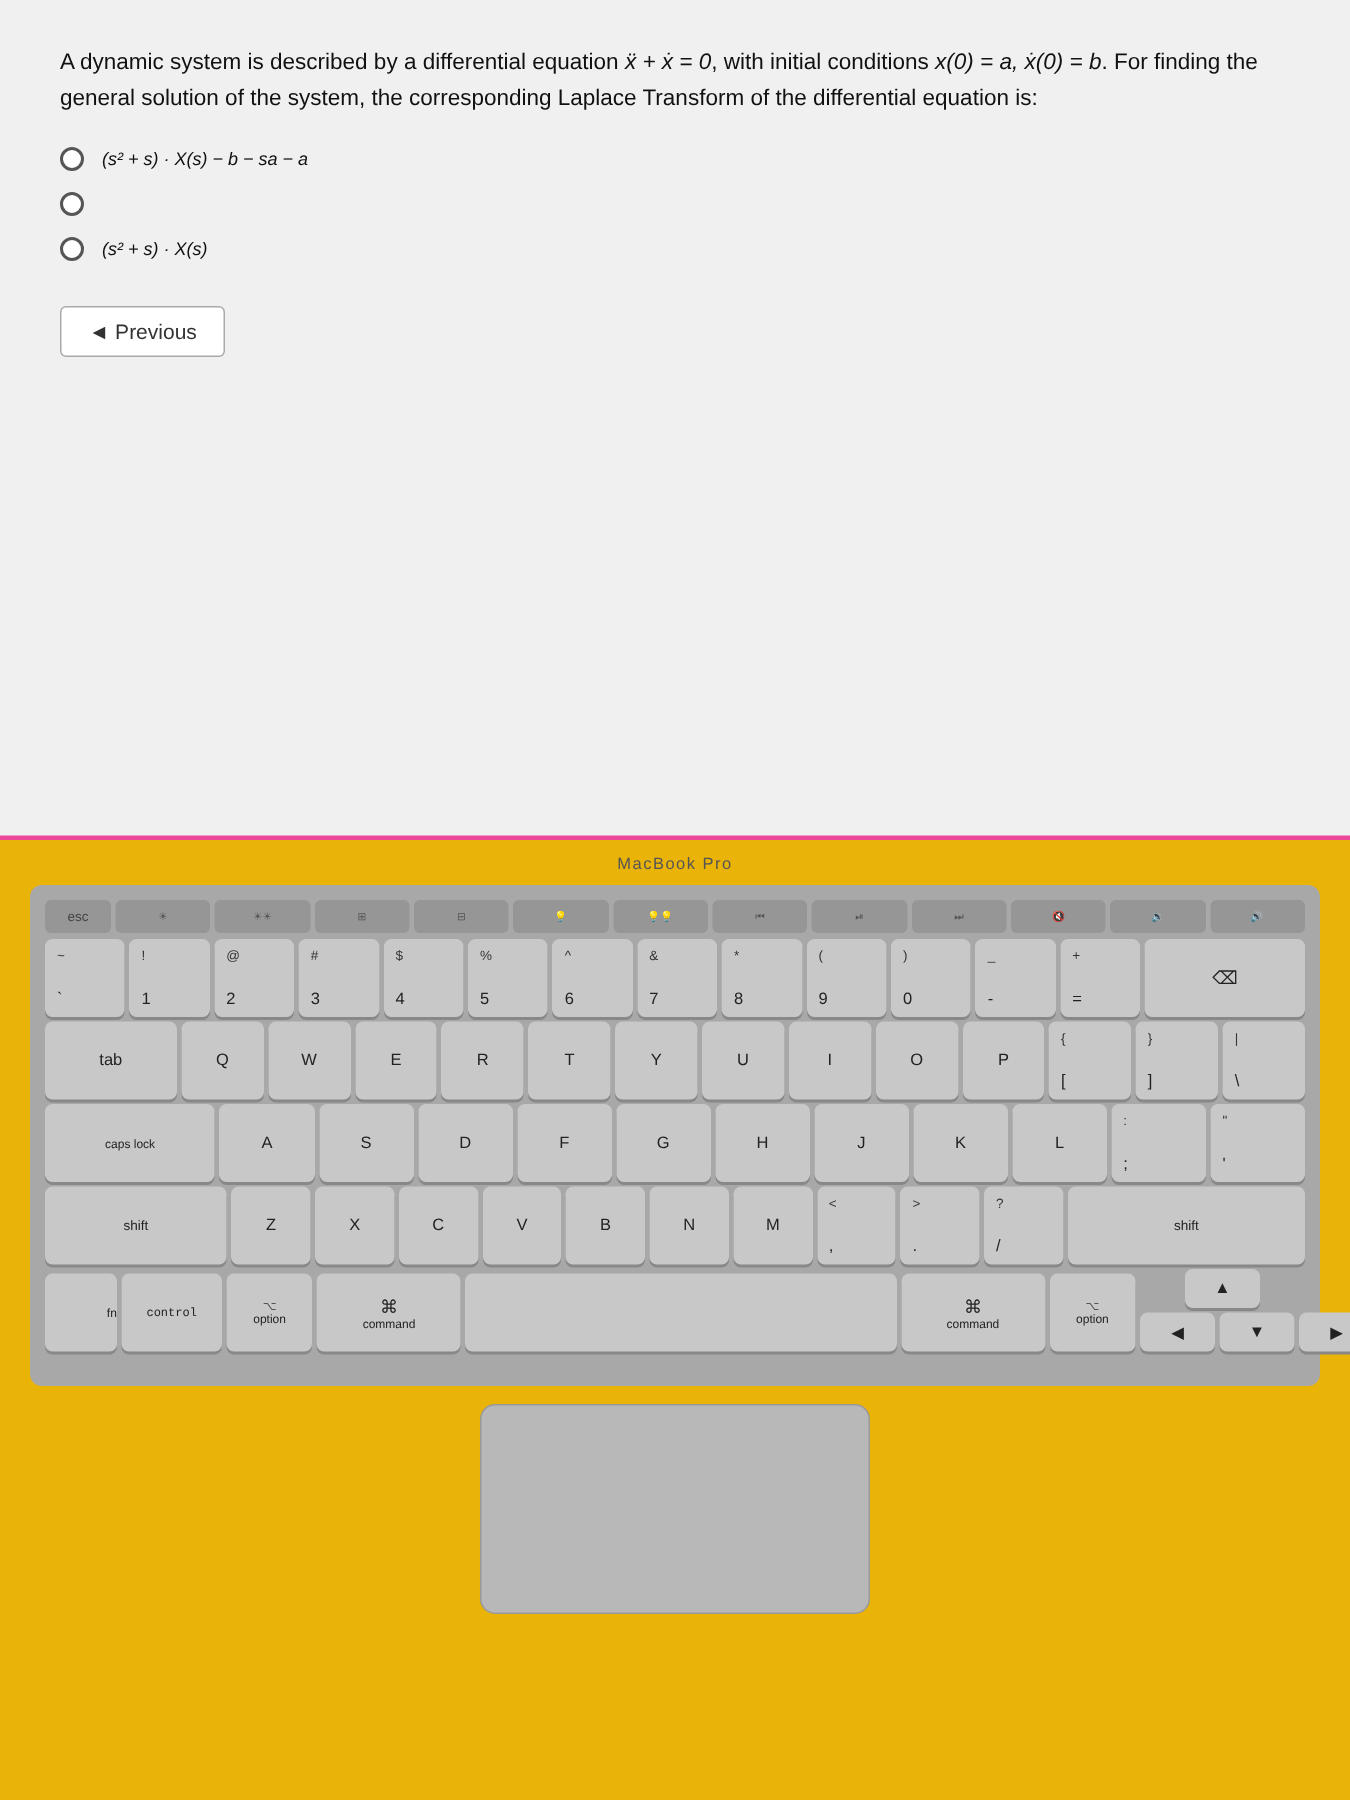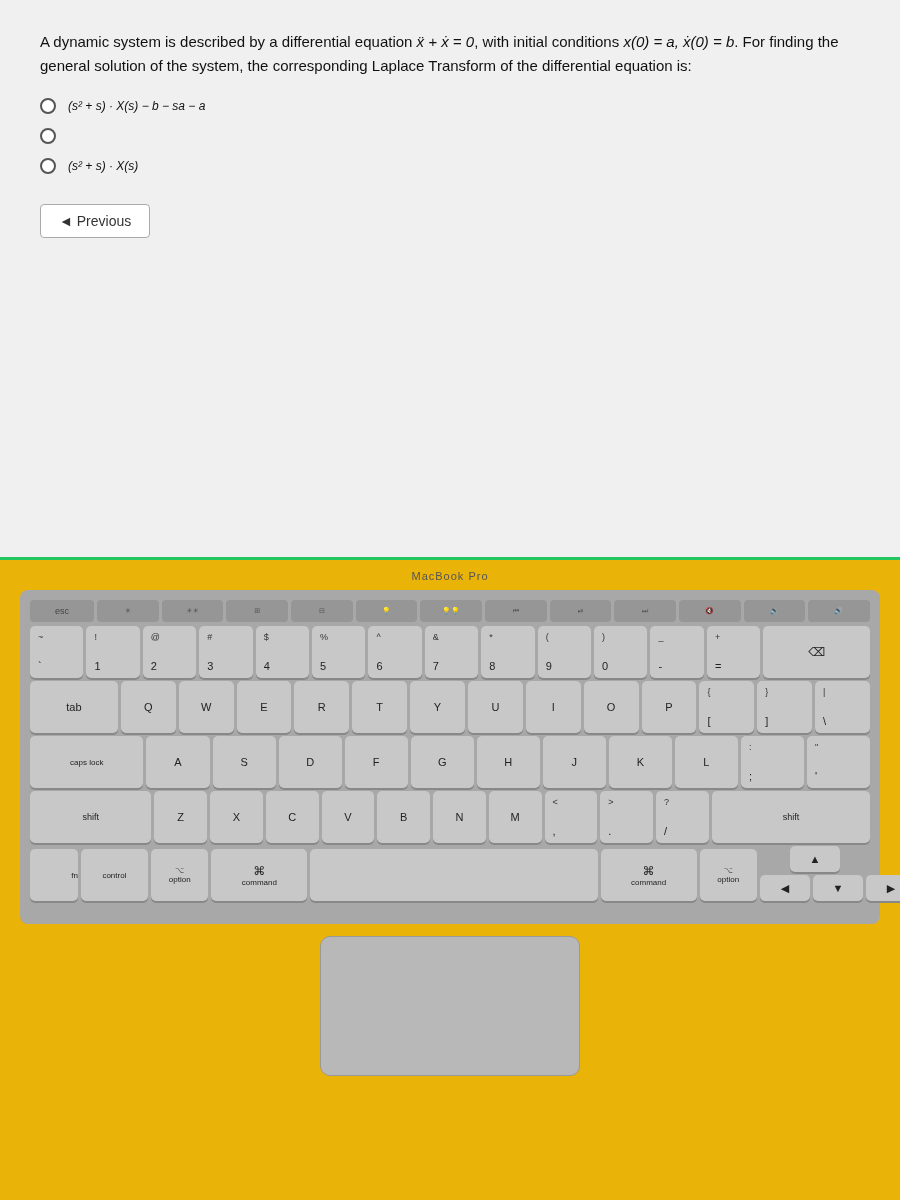--- a/index.html
+++ b/index.html
@@ -10,21 +10,21 @@
       background: #1a1a1a;
       font-family: -apple-system, BlinkMacSystemFont, 'Helvetica Neue', Arial, sans-serif;
     }
 
     
     .screen {
       background: #f0f0f0;
       width: 900px;
       height: 560px;
       padding: 30px 40px 30px 40px;
-      border-bottom: 3px solid #22c55e;
+      border-bottom: 3px solid #ec4899;
     }
 
     .question-text {
       font-size: 15px;
       line-height: 1.6;
       color: #111;
       margin-bottom: 20px;
     }
 
     .options-list {
@@ -116,21 +116,21 @@
       justify-content: center;
       font-size: 7px;
       color: #555;
       flex: 1;
     }
 
     .esc-key {
       background: #969696;
       border-radius: 4px;
       height: 22px;
-      width: 64px;
+      width: 44px;
       display: flex;
       align-items: center;
       justify-content: center;
       font-size: 9px;
       color: #444;
       flex-shrink: 0;
     }
 
     
     .key-row {
@@ -211,20 +211,21 @@
 
     .key-fn {
       flex: 1;
       font-size: 8px;
       align-items: flex-end;
     }
 
     .key-control {
       flex: 1.4;
       font-size: 8px;
+      font-family: Liberation Mono, monospace;
     }
 
     .key-option {
       flex: 1.2;
       font-size: 8px;
     }
 
     .key-command {
       flex: 2;
       font-size: 8px;

